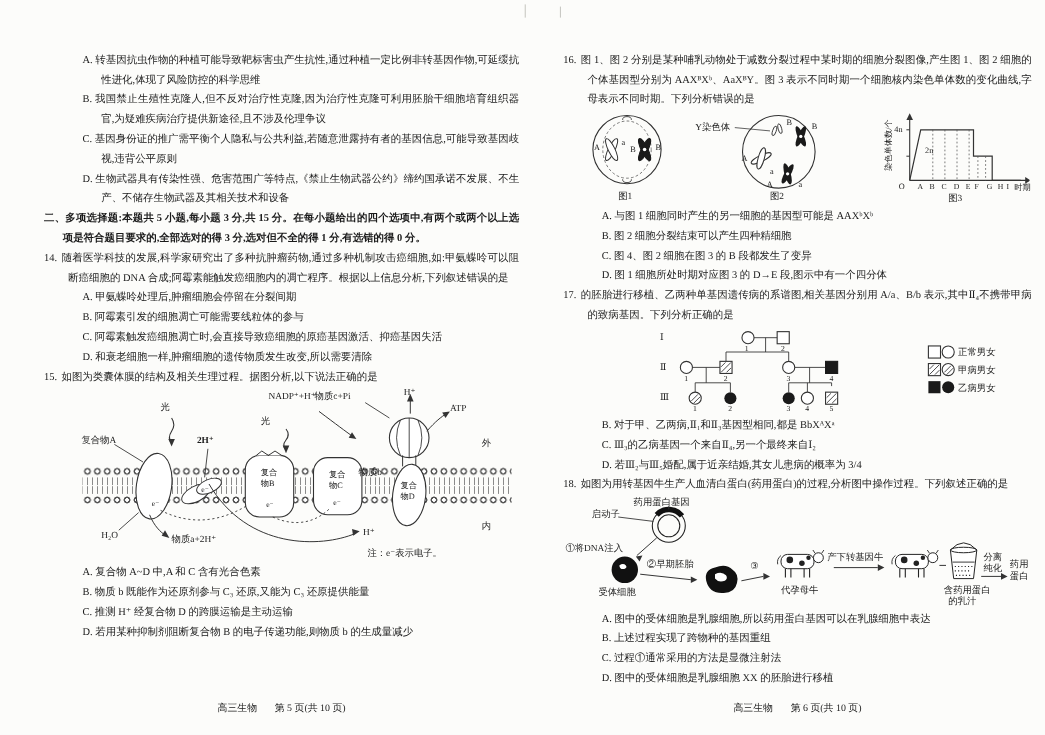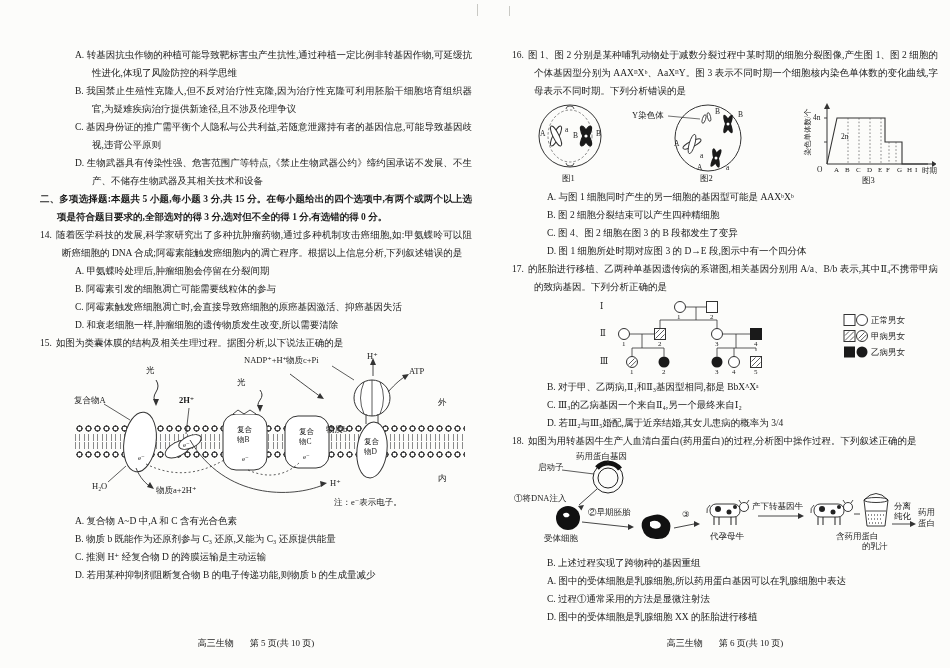--- a/index.html
+++ b/index.html
@@ -368,30 +368,30 @@
           <path d="M398,69 L398,75 L404,72 Z" fill="#333"></path>
         </svg>
         <span class="lbl" style="left:64px;top:0px;">药用蛋白基因</span>
         <span class="lbl" style="left:26px;top:11px;">启动子</span>
         <span class="lbl" style="left:2px;top:42px;">①将DNA注入</span>
         <span class="lbl" style="left:32px;top:82px;">受体细胞</span>
         <span class="lbl" style="left:76px;top:56px;">②早期胚胎</span>
         <span class="lbl" style="left:170px;top:58px;">③</span>
         <span class="lbl" style="left:198px;top:80px;">代孕母牛</span>
         <span class="lbl" style="left:240px;top:50px;">产下转基因牛</span>
-        <span class="lbl" style="left:324px;top:80px;">含药用蛋白</span>
+        <span class="lbl" style="left:346px;top:80px;">含药用蛋白</span>
         <span class="lbl" style="left:350px;top:90px;">的乳汁</span>
         <span class="lbl" style="left:382px;top:50px;">分离</span>
         <span class="lbl" style="left:382px;top:60px;">纯化</span>
         <span class="lbl" style="left:406px;top:56px;">药用</span>
         <span class="lbl" style="left:406px;top:67px;">蛋白</span>
       </div>
 
+      <div class="opt">A. 图中的受体细胞是乳腺细胞,所以药用蛋白基因可以在乳腺细胞中表达</div>
       <div class="opt">B. 上述过程实现了跨物种的基因重组</div>
-      <div class="opt">A. 图中的受体细胞是乳腺细胞,所以药用蛋白基因可以在乳腺细胞中表达</div>
       <div class="opt">C. 过程①通常采用的方法是显微注射法</div>
       <div class="opt">D. 图中的受体细胞是乳腺细胞 XX 的胚胎进行移植</div>
     </div>
   </div>
 
   <div class="footer" id="footer-left">
     <span class="course">高三生物</span><span>第 5 页(共 10 页)</span>
   </div>
   <div class="footer" id="footer-right">
     <span class="course">高三生物</span><span>第 6 页(共 10 页)</span>

